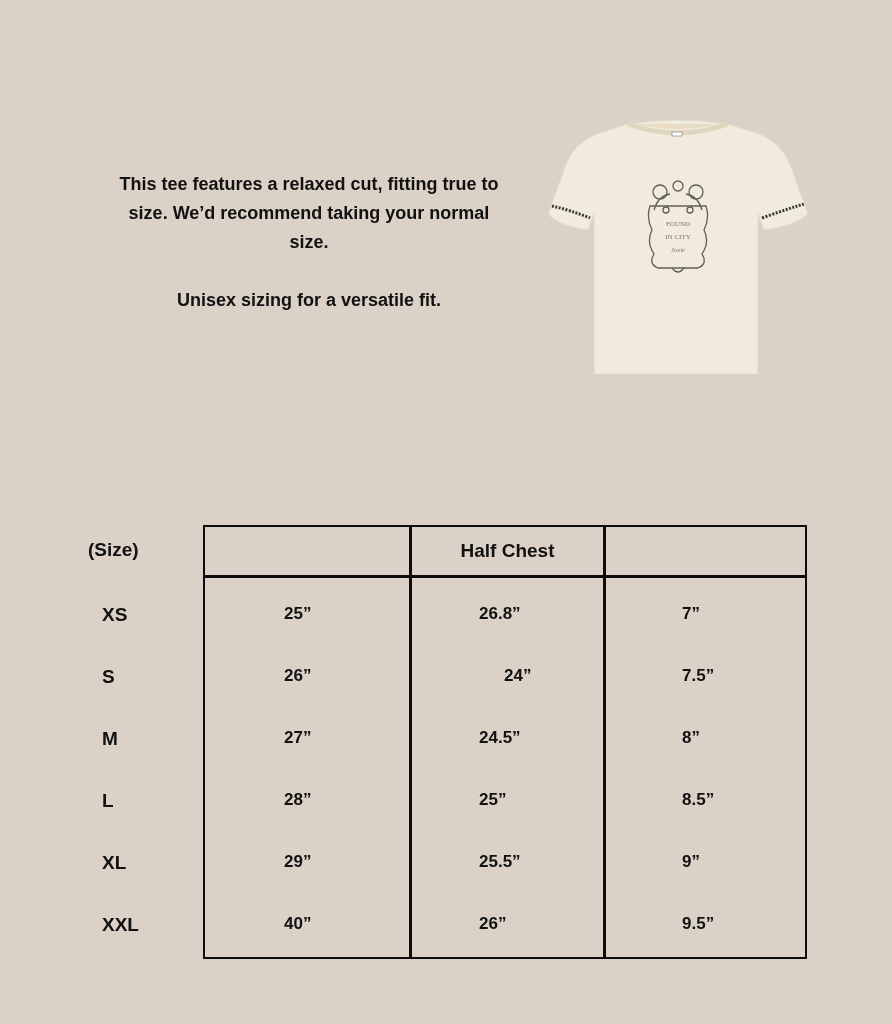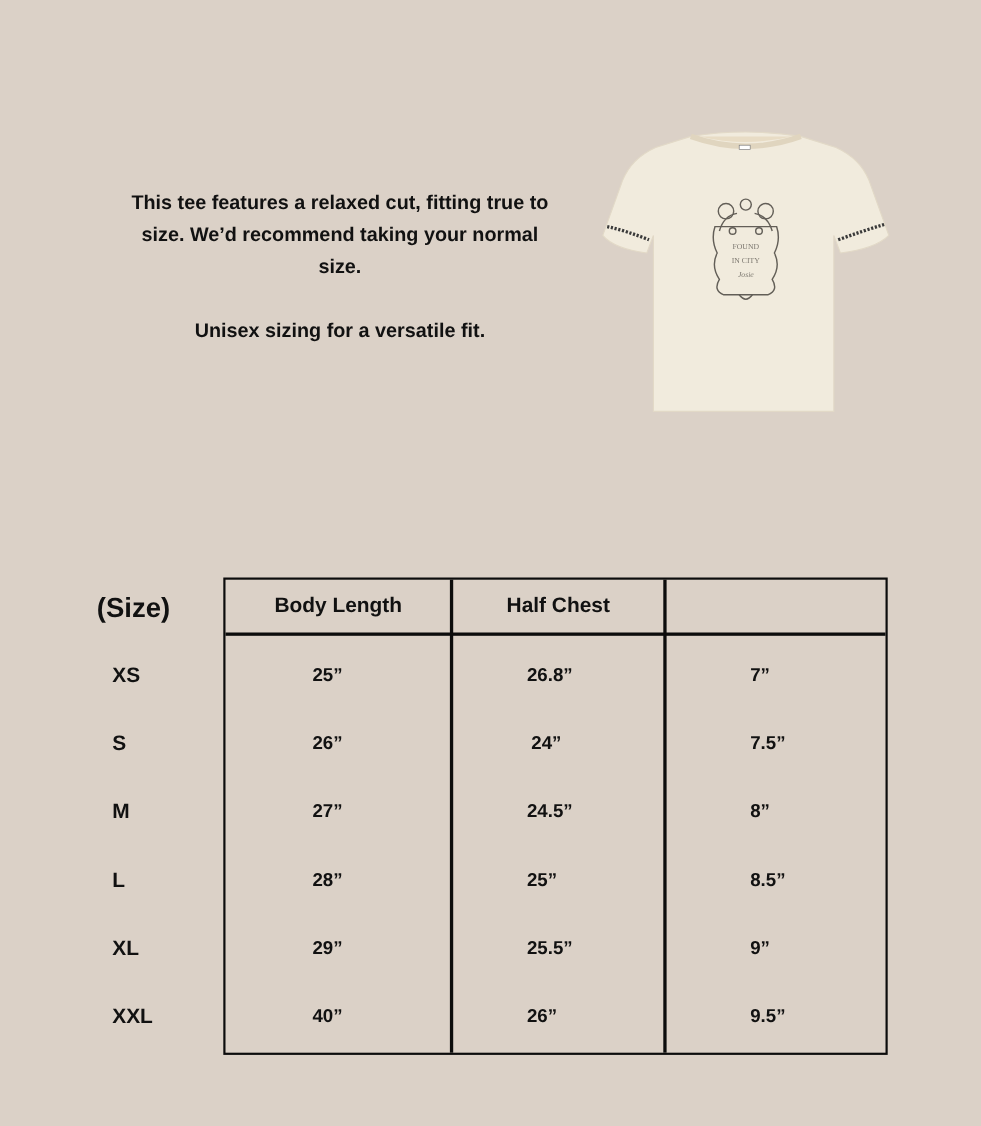--- a/index.html
+++ b/index.html
@@ -16,21 +16,21 @@
   }
   .desc p { margin: 0; }
   .desc p + p { margin-top: 29px; }
 
   .tee {
     position: absolute; left: 546px; top: 118px; width: 264px; height: 262px;
   }
 
   .size-col-header {
     position: absolute; left: 88px; top: 539px;
-    font-size: 25px; font-weight: bold;
+    font-size: 19px; font-weight: bold;
   }
   .table {
     position: absolute; left: 203px; top: 525px;
     width: 604px; height: 434px;
     border: 2.5px solid #0c0c0c; box-sizing: border-box;
   }
   .vline { position: absolute; top: 0; bottom: 0; width: 2.5px; background: #0c0c0c; }
   .hline { position: absolute; left: 0; right: 0; height: 2.5px; background: #0c0c0c; top: 48px; }
   .hdr {
     position: absolute; top: 0; height: 48px; line-height: 48px;
@@ -84,40 +84,39 @@
   </svg>
 </div>
 
 <div class="size-col-header">(Size)</div>
 
 <div class="table">
   <div class="vline" style="left:204px"></div>
   <div class="vline" style="left:398px"></div>
   <div class="hline"></div>
 
-  <div class="hdr" style="left:0;width:205px">Body Length</div>
   <div class="hdr" style="left:205px;width:195px">Half Chest</div>
 </div>
 
 <div class="size-label" style="top:604px">XS</div>
 <div class="size-label" style="top:666px">S</div>
 <div class="size-label" style="top:728px">M</div>
 <div class="size-label" style="top:790px">L</div>
 <div class="size-label" style="top:852px">XL</div>
 <div class="size-label" style="top:914px">XXL</div>
 
 <div class="cell" style="left:284px;top:604px">25”</div>
 <div class="cell" style="left:284px;top:666px">26”</div>
 <div class="cell" style="left:284px;top:728px">27”</div>
 <div class="cell" style="left:284px;top:790px">28”</div>
 <div class="cell" style="left:284px;top:852px">29”</div>
 <div class="cell" style="left:284px;top:914px">40”</div>
 
 <div class="cell" style="left:479px;top:604px">26.8”</div>
-<div class="cell" style="left:483px;top:666px">24”</div>
+<div class="cell" style="left:504px;top:666px">24”</div>
 <div class="cell" style="left:479px;top:728px">24.5”</div>
 <div class="cell" style="left:479px;top:790px">25”</div>
 <div class="cell" style="left:479px;top:852px">25.5”</div>
 <div class="cell" style="left:479px;top:914px">26”</div>
 
 <div class="cell" style="left:682px;top:604px">7”</div>
 <div class="cell" style="left:682px;top:666px">7.5”</div>
 <div class="cell" style="left:682px;top:728px">8”</div>
 <div class="cell" style="left:682px;top:790px">8.5”</div>
 <div class="cell" style="left:682px;top:852px">9”</div>

